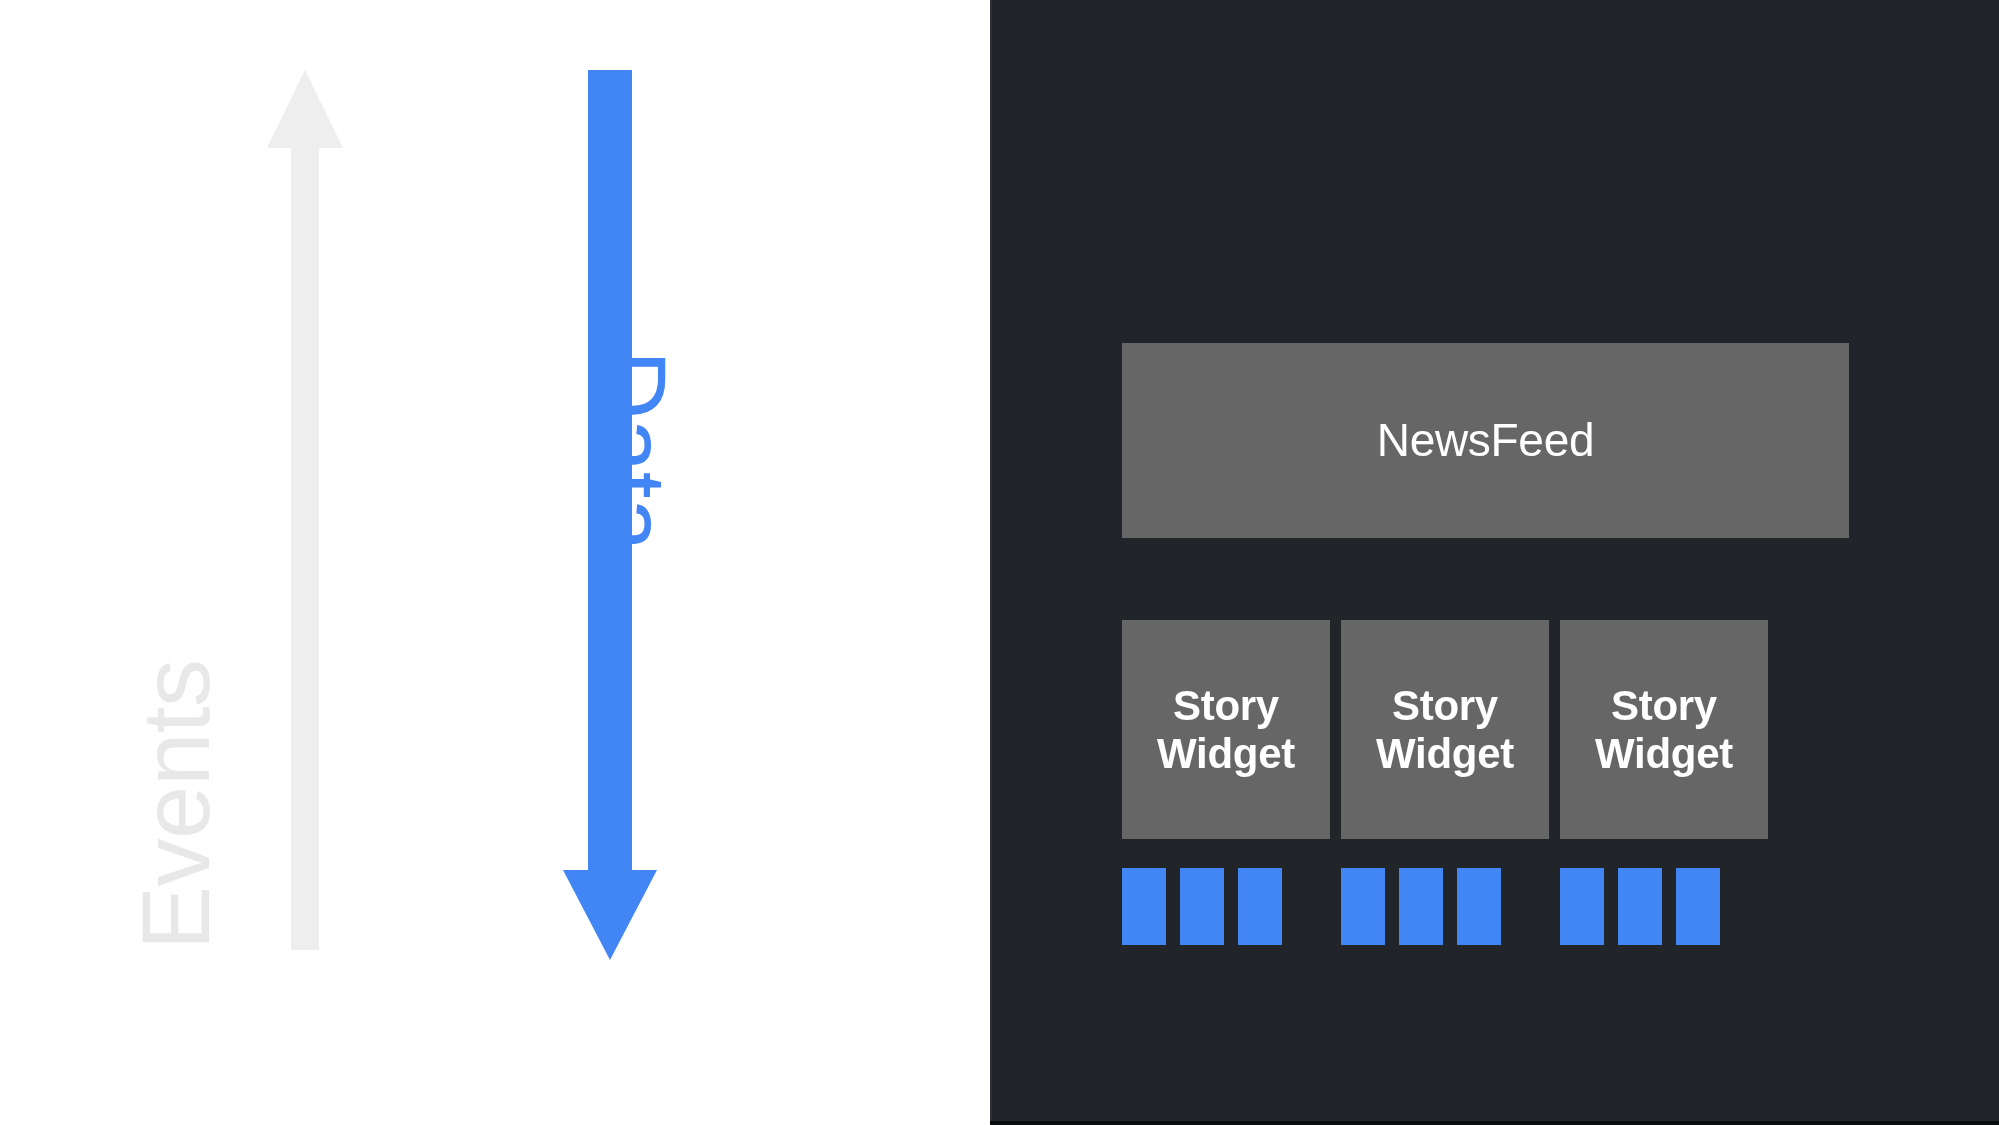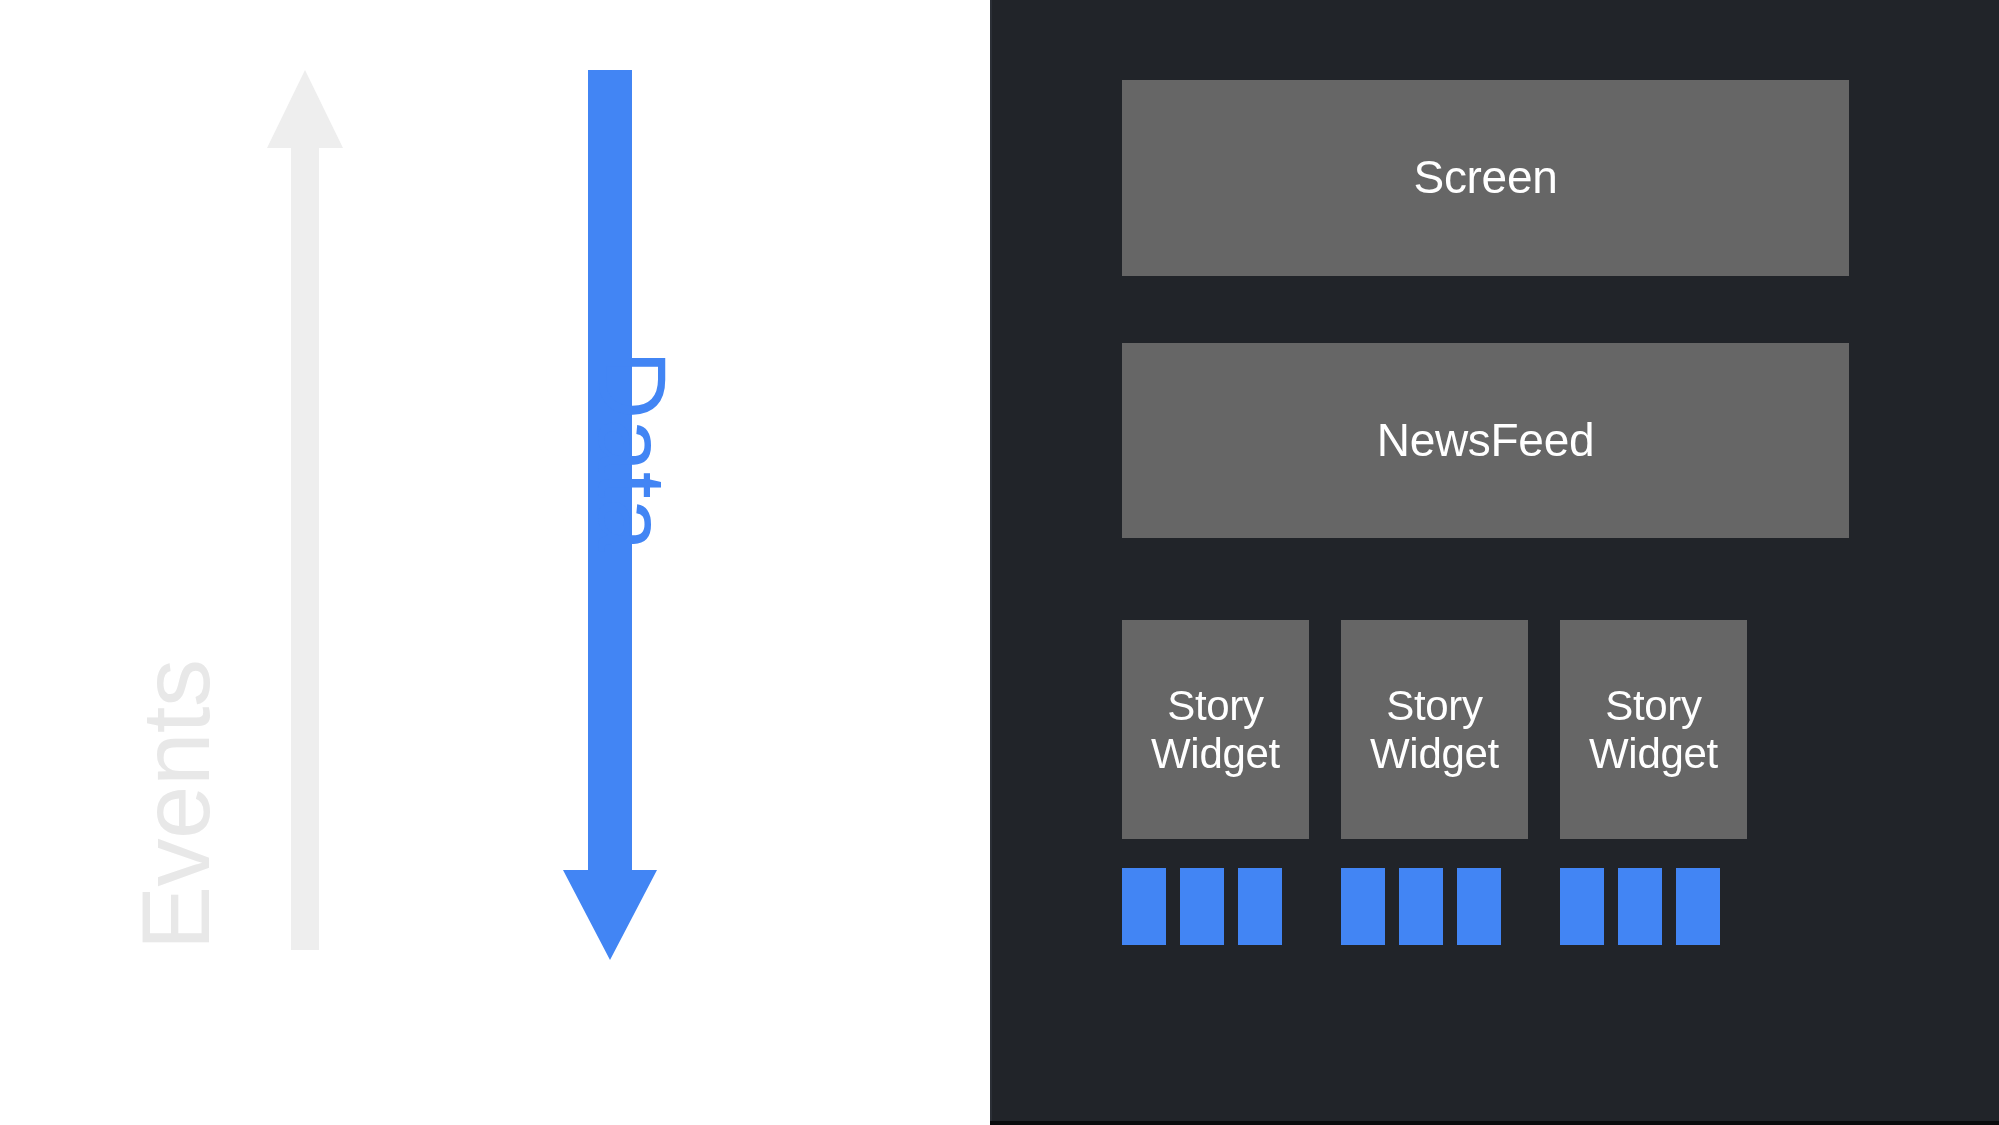--- a/index.html
+++ b/index.html
@@ -112,25 +112,26 @@
     font-size: 46px;
   }
   #newsfeed-box {
     left: 130px;  top: 343px;
     width: 727px; height: 195px;
     font-size: 46px;
   }
 
   .story-box {
     top: 620px;
-    width: 187px;
+    width: 208px;
     height: 219px;
     font-size: 42px;
     padding: 0 10px;
     box-sizing: border-box;
+    font-weight: bold;
   }
   #story-box-0 { left: 130px; }
   #story-box-1 { left: 349px; }
   #story-box-2 { left: 568px; }
 
   .chip {
     position: absolute;
     top: 868px;
     width: 44px;
     height: 77px;
@@ -152,21 +153,20 @@
 
     <svg id="data-arrow" class="arrow-svg" width="110" height="890" viewBox="0 0 110 890">
       <path d="M33 0 L33 800 L8 800 L55 890 L102 800 L77 800 L77 0 Z" fill="#4285f4"></path>
     </svg>
 
     <div id="data-label" class="axis-label">Data</div>
   </div>
 
   <div id="right-panel">
 
-    <div id="screen-box" class="node-box">Screen</div>
 
     <div id="newsfeed-box" class="node-box">NewsFeed</div>
 
     <div id="story-box-0" class="node-box story-box">
       <div>
         <div>Story</div>
         <div>Widget</div>
       </div>
     </div>
 

